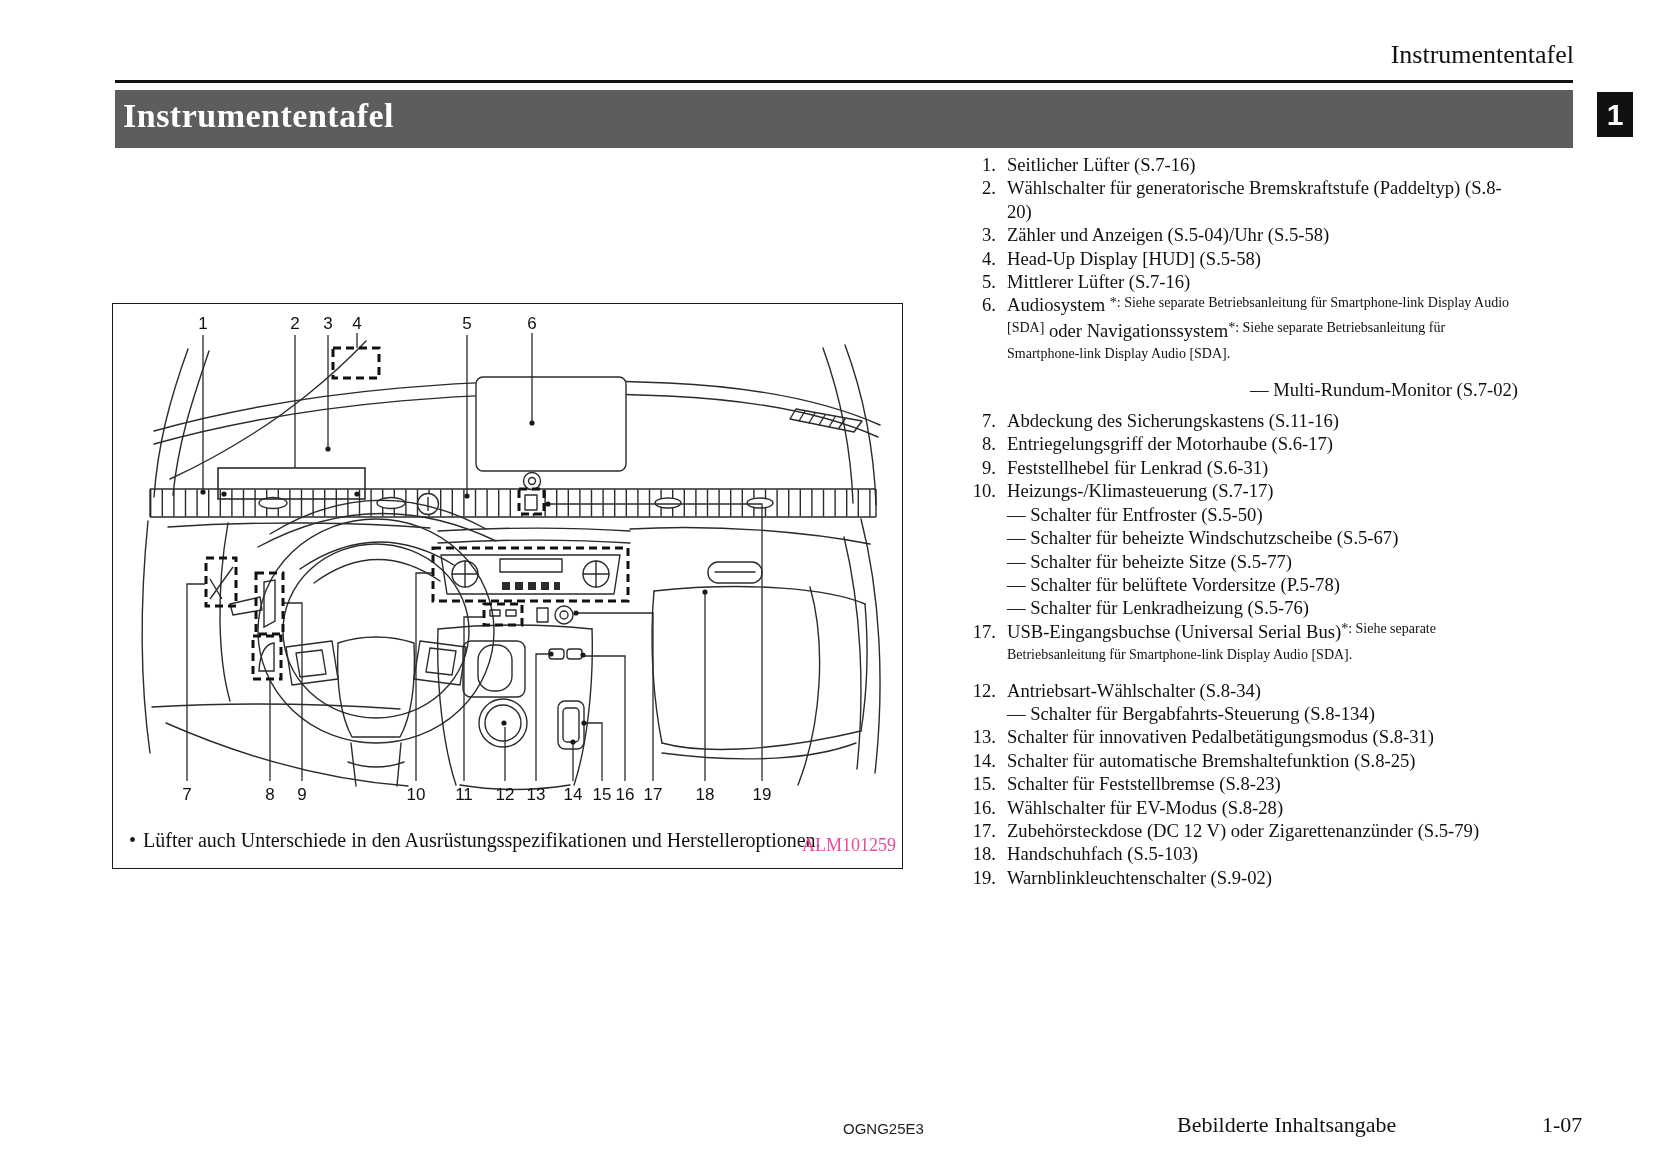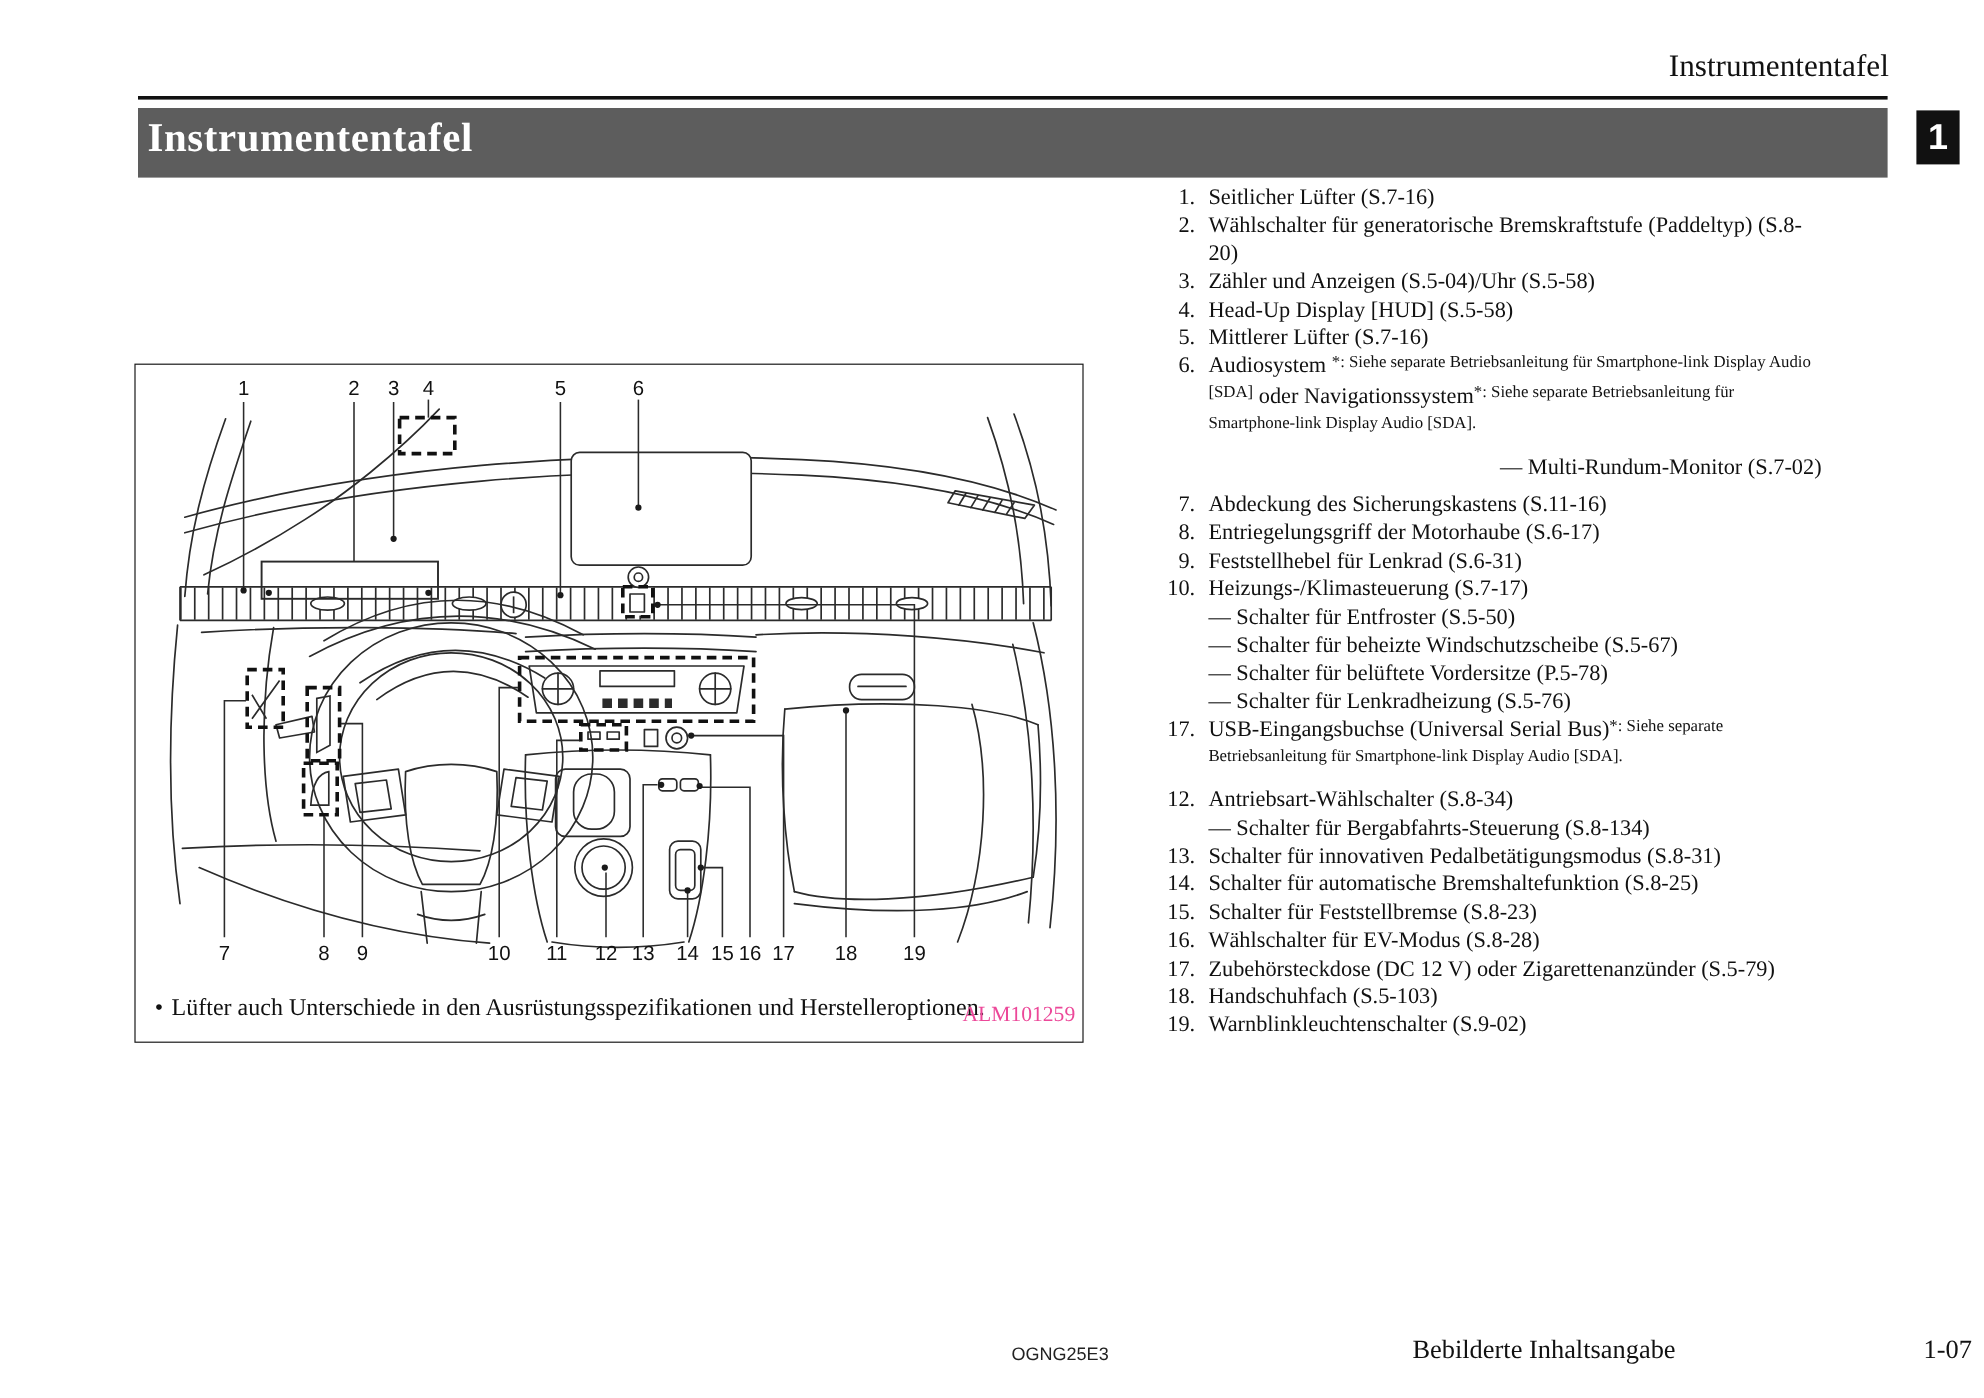--- a/index.html
+++ b/index.html
@@ -50,21 +50,21 @@
   .num{width:50px;min-width:50px;text-align:right;padding-right:6px;box-sizing:border-box;}
   .txt{flex:1;padding-left:5px;}
   .subs-gap{margin-top:8px;text-align:right;}
   .fs{font-size:14px;position:relative;top:-4.5px;}
   .reg{font-size:13px;position:relative;top:-6px;}
   .footer-code{
     position:absolute;left:843px;top:1120px;
     font-family:Liberation Sans, sans-serif;font-size:15px;color:#222;
   }
   .footer-title{position:absolute;left:1177px;top:1112px;font-size:22px;color:#111;}
-  .footer-page{position:absolute;left:1603px;top:1112px;font-size:22px;color:#111;}
+  .footer-page{position:absolute;left:1542px;top:1112px;font-size:22px;color:#111;}
 </style>
 </head>
 <body style="--title-bar-bg: #5d5d5d; --tab-bg: #111111;">
 
 <div class="page">
 
   <div class="header-title">Instrumententafel</div>
   <div class="rule"></div>
 
   <div class="titlebar">
@@ -321,20 +321,21 @@
           <div class="main"><span class="rn">Feststellhebel für Lenkrad (S.6-31)</span></div>
         </div>
       </div>
       <div class="li">
         <div class="num">10.</div>
         <div class="txt">
           <div class="main"><span class="rn">Heizungs-/Klimasteuerung (S.7-17)</span></div>
           <div class="subs">
             <div class="sub"><span>— </span><span class="rn">Schalter für Entfroster (S.5-50)</span></div>
             <div class="sub"><span>— </span><span class="rn">Schalter für beheizte Windschutzscheibe (S.5-67)</span></div>
+            <div class="sub"><span>— </span><span class="rn">Schalter für beheizte Sitze (S.5-77)</span></div>
             <div class="sub"><span>— </span><span class="rn">Schalter für belüftete Vordersitze (P.5-78)</span></div>
             <div class="sub"><span>— </span><span class="rn">Schalter für Lenkradheizung (S.5-76)</span></div>
           </div>
         </div>
       </div>
       <div class="li">
         <div class="num">17.</div>
         <div class="txt">
           <div class="main"><span class="rn">USB-Eingangsbuchse (Universal Serial Bus)</span><span class="fs">*: Siehe separate Betriebsanleitung für Smartphone-link Display Audio [SDA].</span></div>
         </div>

